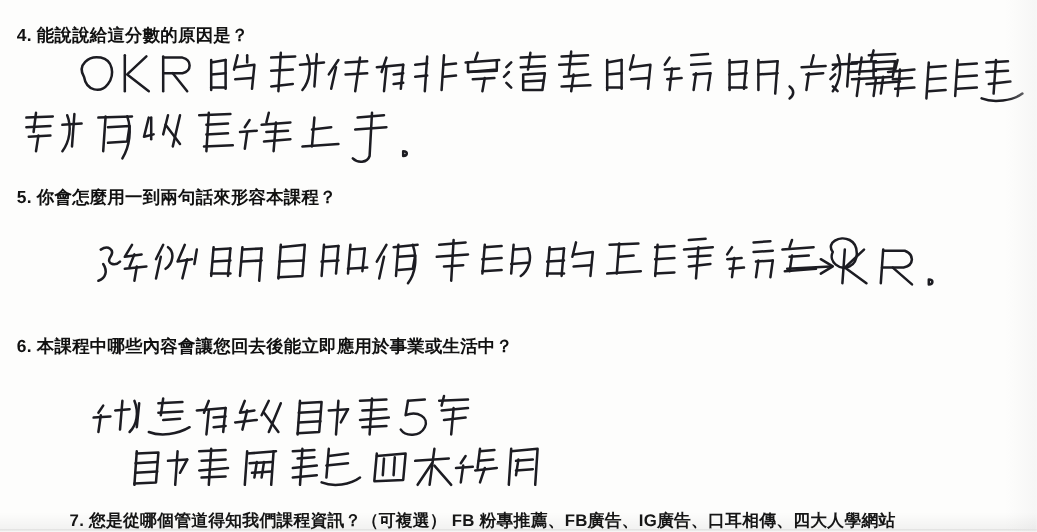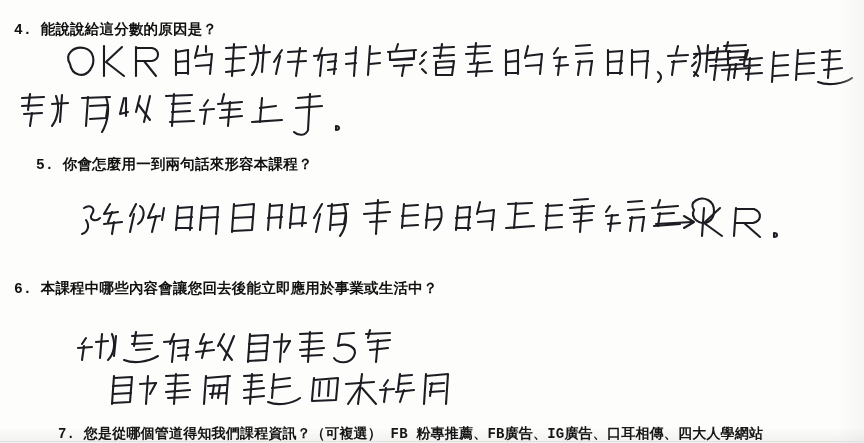--- a/index.html
+++ b/index.html
@@ -12,33 +12,32 @@
     height: 443px;
     position: relative;
     overflow: hidden;
     font-family: "Liberation Sans", sans-serif;
     color: #1a1a1a;
   }
   .page {
     position: absolute;
     inset: 0;
     background: #fdfdfc;
-    font-family: Liberation Mono, monospace;
   }
   
   .question {
     position: absolute;
     font-size: 14.5px;
     font-weight: 700;
     letter-spacing: 0.2px;
     color: #111111;
     white-space: nowrap;
   }
   #q4 { left: 14px; top: 20px; }
-  #q5 { left: 14px; top: 155px; margin-left: 22px; }
+  #q5 { left: 14px; top: 155px; }
   #q6 { left: 14px; top: 279px; }
   #q7 { left: 58px; top: 425px; font-weight: 700; font-size: 14px; color: #161616; }
 
   
   .hand {
     position: absolute;
     pointer-events: none;
   }
   .hand svg { display: block; overflow: visible; }
   .hand path, .hand line, .hand polyline {

